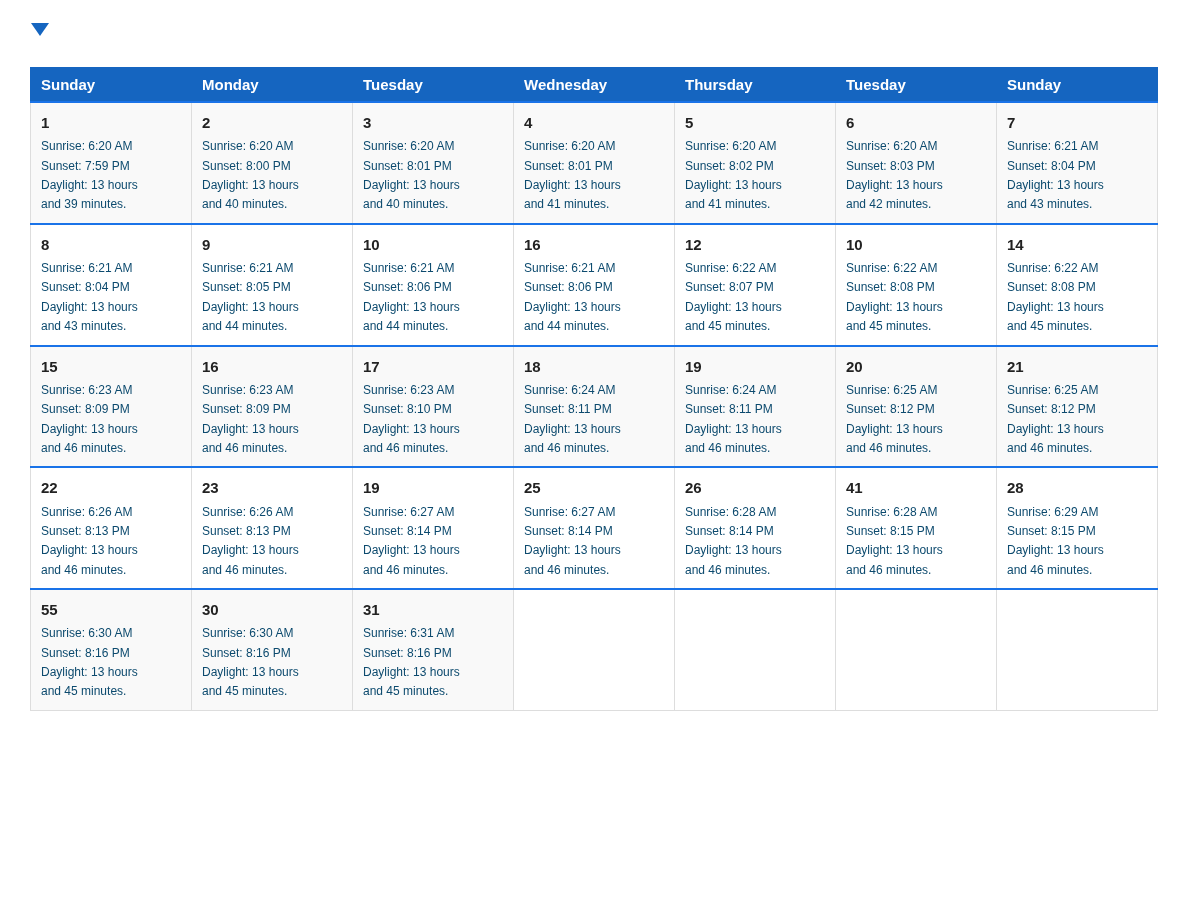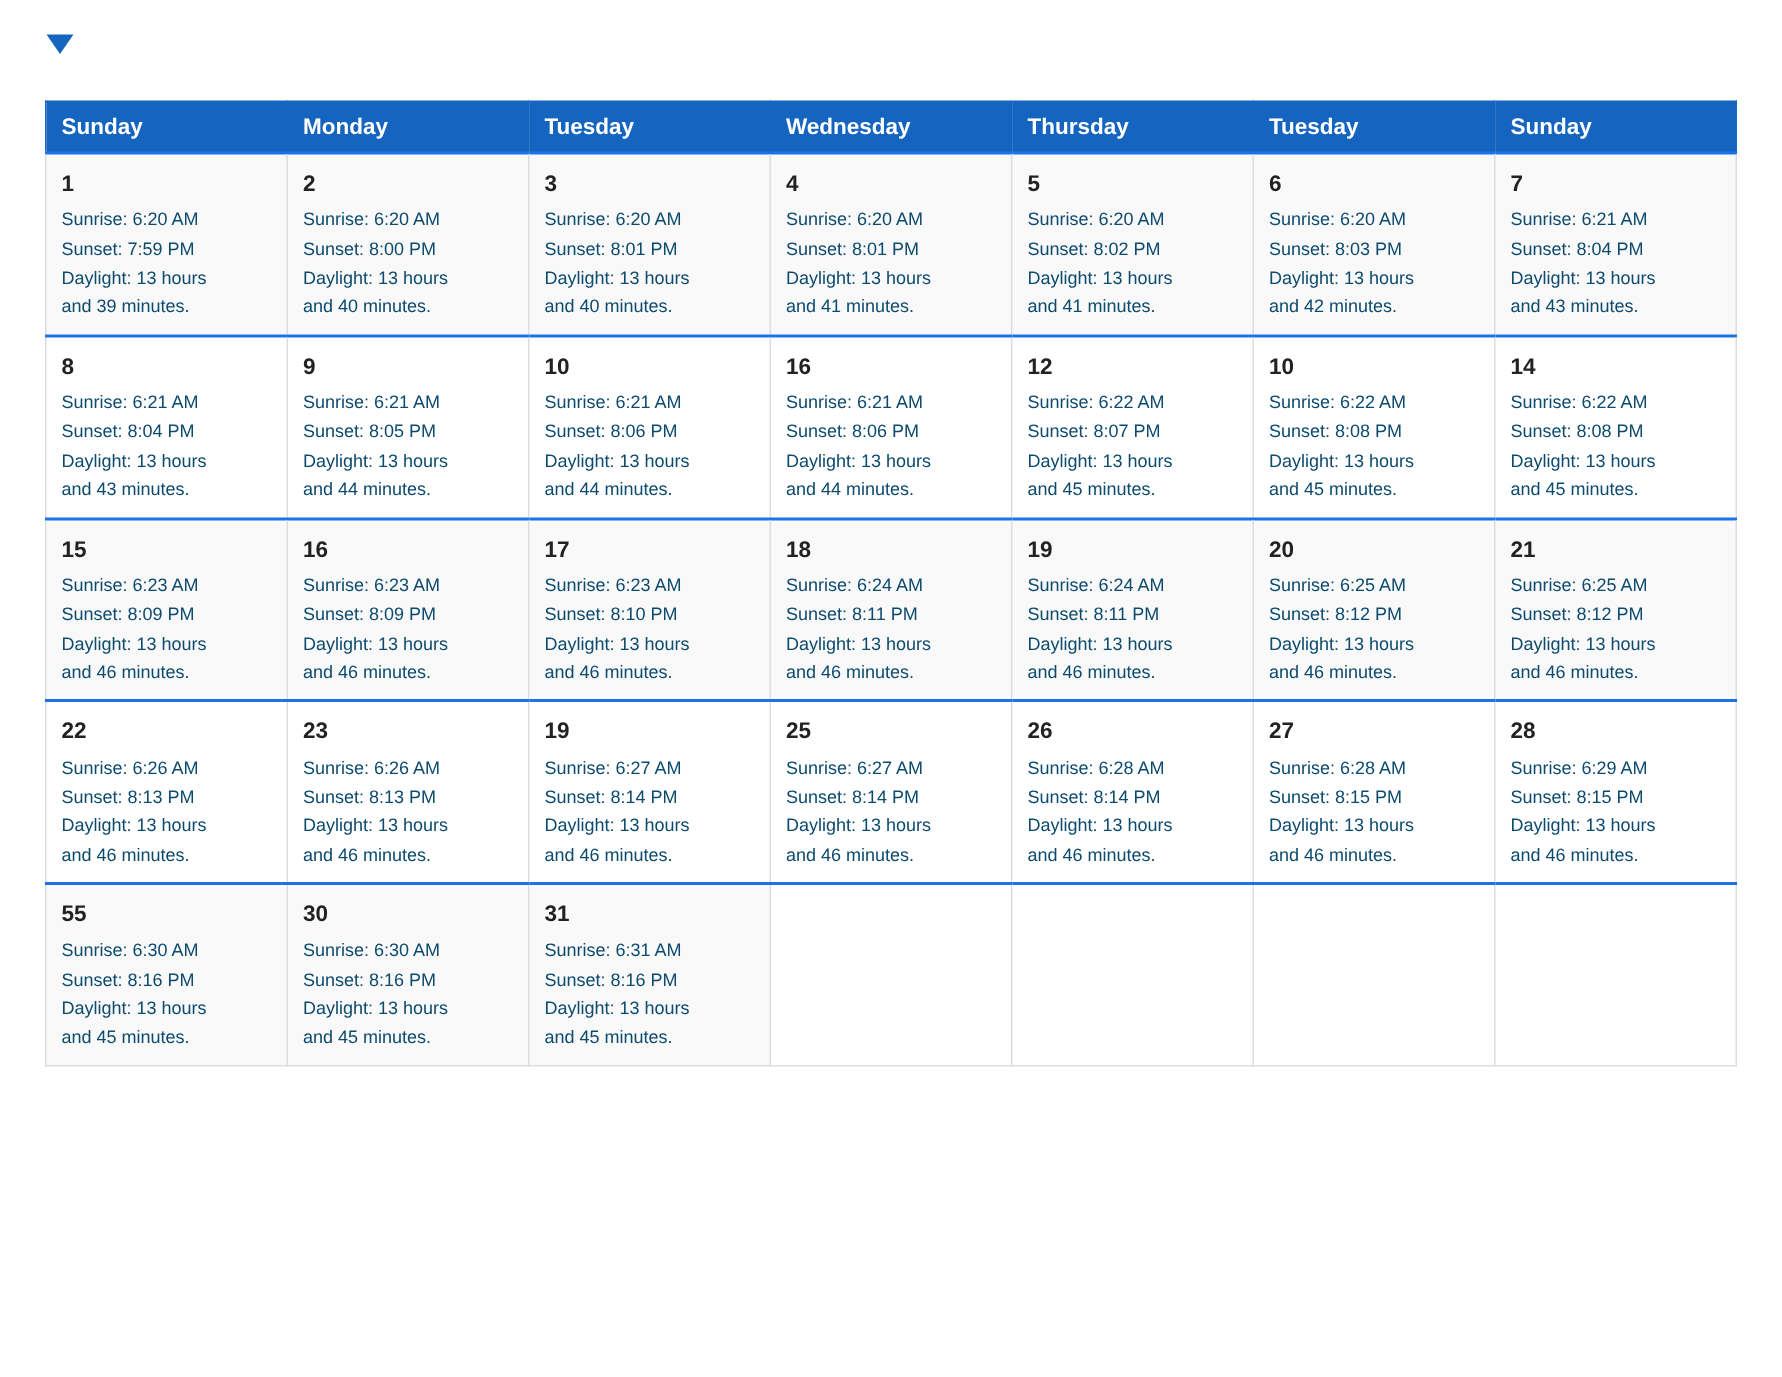--- a/index.html
+++ b/index.html
@@ -250,21 +250,21 @@
       </td>
         <td>
         <span class="day-num">25</span>
         <span class="day-info">Sunrise: 6:27 AM<br>Sunset: 8:14 PM<br>Daylight: 13 hours<br>and 46 minutes.</span>
       </td>
         <td>
         <span class="day-num">26</span>
         <span class="day-info">Sunrise: 6:28 AM<br>Sunset: 8:14 PM<br>Daylight: 13 hours<br>and 46 minutes.</span>
       </td>
         <td>
-        <span class="day-num">27</span>
+        <span class="day-num">41</span>
         <span class="day-info">Sunrise: 6:28 AM<br>Sunset: 8:15 PM<br>Daylight: 13 hours<br>and 46 minutes.</span>
       </td>
         <td>
         <span class="day-num">28</span>
         <span class="day-info">Sunrise: 6:29 AM<br>Sunset: 8:15 PM<br>Daylight: 13 hours<br>and 46 minutes.</span>
       </td>
       </tr>
       <tr>
         <td>
         <span class="day-num">55</span>

